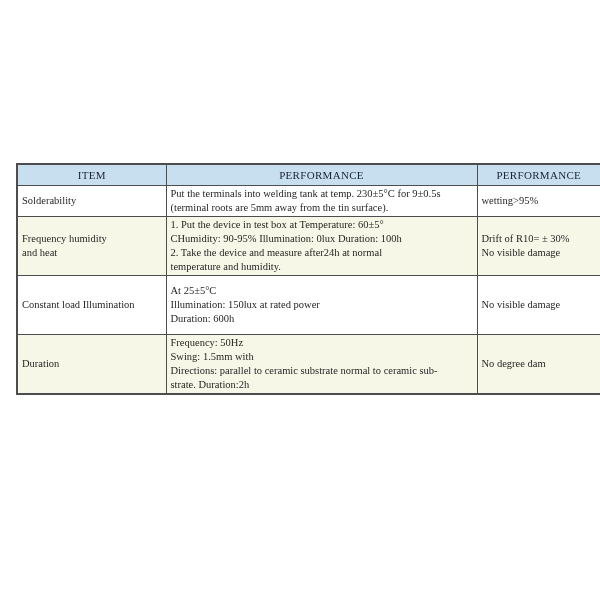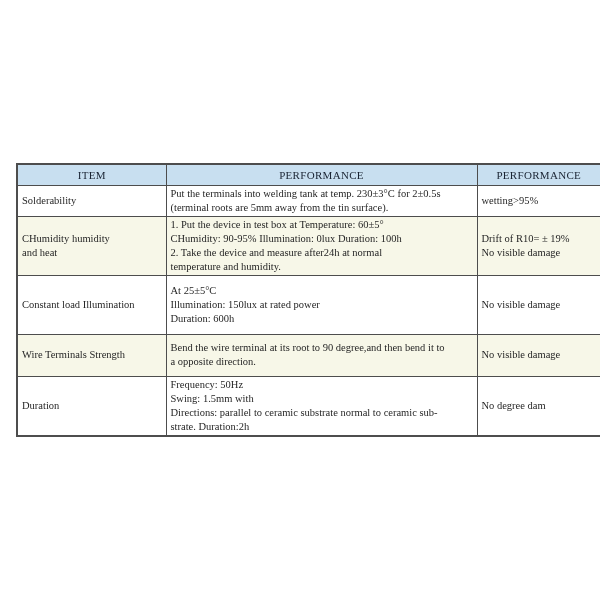--- a/index.html
+++ b/index.html
@@ -69,45 +69,39 @@
   <thead>
     <tr>
       <th>ITEM</th>
       <th>PERFORMANCE</th>
       <th>PERFORMANCE</th>
     </tr>
   </thead>
   <tbody>
     <tr>
       <td>Solderability</td>
-      <td>Put the terminals into welding tank at temp. 230±3°C for 2±0.5s
+      <td>Put the terminals into welding tank at temp. 230±5°C for 9±0.5s
 (terminal roots are 5mm away from the tin surface).</td>
       <td>wetting&gt;95%</td>
     </tr>
     <tr>
-      <td>CHumidity humidity
+      <td>Frequency humidity
  and heat</td>
       <td>1. Put the device in test box at Temperature: 60±5°
 CHumidity: 90-95% Illumination: 0lux Duration: 100h
 2. Take the device and measure after24h at normal
 temperature and humidity.</td>
-      <td>Drift of R10= ± 19%
+      <td>Drift of R10= ± 30%
 No visible damage</td>
     </tr>
     <tr>
       <td>Constant load Illumination</td>
       <td>At 25±5°C
 Illumination: 150lux at rated power
 Duration: 600h</td>
-      <td>No visible damage</td>
-    </tr>
-    <tr>
-      <td>Wire Terminals Strength</td>
-      <td>Bend the wire terminal at its root to 90 degree,and then bend it to
-a opposite direction.</td>
       <td>No visible damage</td>
     </tr>
     <tr>
       <td>Duration</td>
       <td>Frequency: 50Hz
 Swing: 1.5mm with
 Directions: parallel to ceramic substrate normal to ceramic sub-
 strate. Duration:2h</td>
       <td>No degree dam</td>
     </tr>

